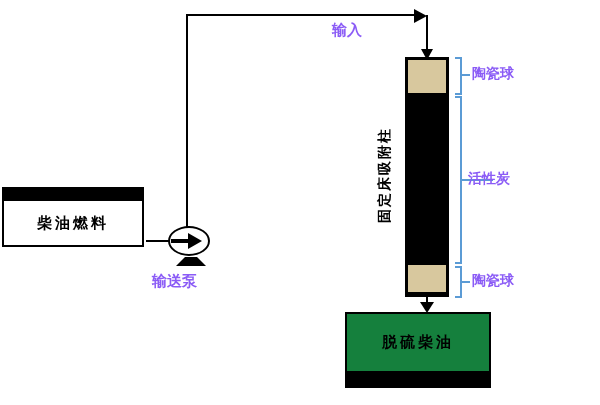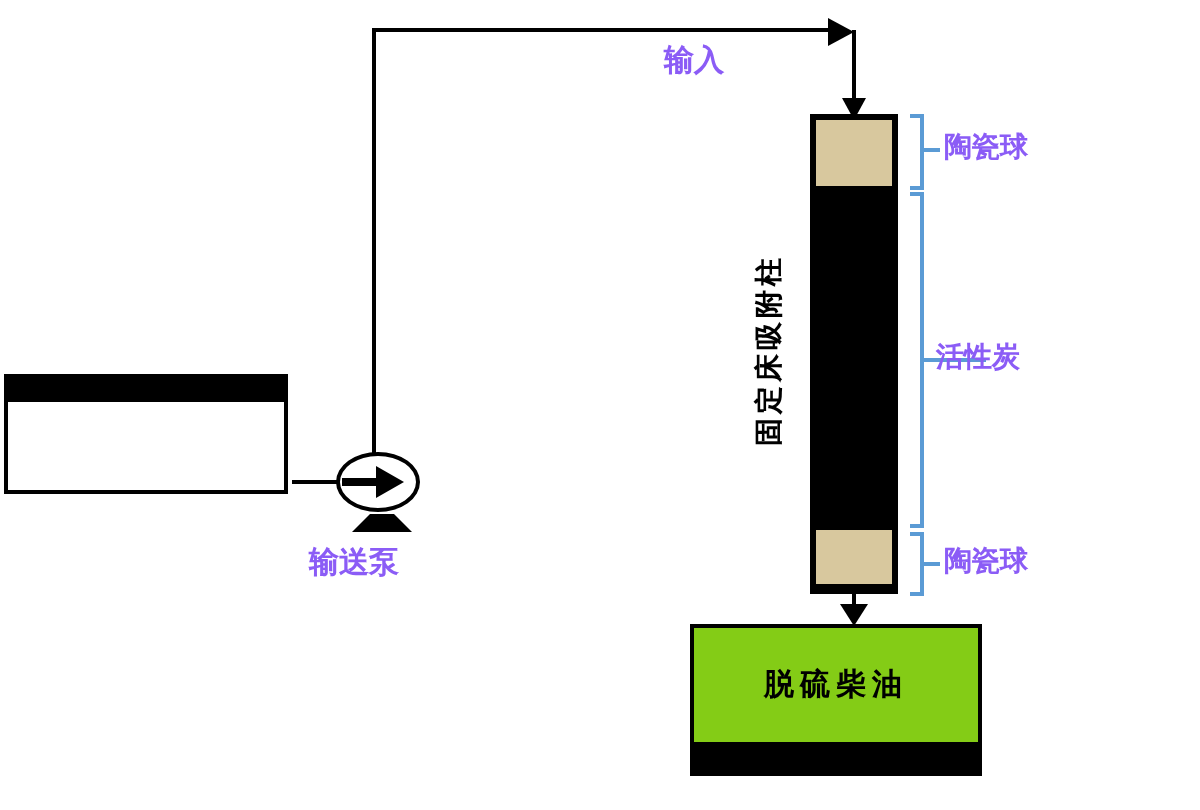--- a/index.html
+++ b/index.html
@@ -35,21 +35,21 @@
     display:flex;flex-direction:column;box-sizing:border-box;
   }
   #diesel-box .bar{height:12px;background:#000;width:100%;}
   #diesel-box .cap{flex:1;display:flex;align-items:center;justify-content:center;font-weight:bold;font-size:15px;letter-spacing:3px;}
 
   
   #pump-body{position:absolute;left:168px;top:226px;width:42px;height:30px;border:2px solid #000;border-radius:50%;background:#fff;box-sizing:border-box;}
   #pump-arrow-stem{position:absolute;left:171px;top:239px;width:17px;height:4px;background:#000;}
   #pump-arrow-head{left:188px;top:233px;border-left:14px solid #000;border-top:8px solid transparent;border-bottom:8px solid transparent;}
   #pump-base{position:absolute;left:176px;top:257px;width:12px;height:0;border-bottom:9px solid #000;border-left:9px solid transparent;border-right:9px solid transparent;}
-  #label-pump{left:136px;top:272px;width:82px;text-align:center;}
+  #label-pump{left:152px;top:272px;width:82px;text-align:left;}
 
   
   #column{
     position:absolute;left:405px;top:57px;width:44px;height:240px;
     border:3px solid #000;border-bottom-width:5px;background:#fff;box-sizing:border-box;
   }
   #column .sec{position:absolute;left:0;width:100%;}
   #sec-ceramic-top{top:0;height:33px;}
   #sec-carbon{top:33px;height:172px;}
   #sec-ceramic-bottom{top:205px;bottom:0;}
@@ -69,40 +69,41 @@
   #tick-mid{left:462px;top:179px;width:31px;}
   #bracket-bottom{left:455px;top:266px;height:32px;}
   #tick-bottom{left:462px;top:281px;width:8px;}
   #label-ceramic-top{left:472px;top:65px;font-size:14px;}
   #label-carbon{left:468px;top:170px;font-size:14px;}
   #label-ceramic-bottom{left:472px;top:272px;font-size:14px;}
 
   
   #output-box{
     position:absolute;left:345px;top:312px;width:146px;height:76px;
-    border:2px solid #000;background:#84cc16;
+    border:2px solid #000;background:#15803d;
     display:flex;flex-direction:column;box-sizing:border-box;
   }
   #output-box .cap{flex:1;display:flex;align-items:center;justify-content:center;font-weight:bold;font-size:15px;letter-spacing:3px;}
   #output-box .bar{height:15px;background:#000;width:100%;}
 </style>
 </head>
 <body>
 
 <div class="canvas">
 
   <div class="line" id="pipe-pump-up"></div>
   <div class="line" id="pipe-top-horizontal"></div>
   <div class="arr" id="arrow-top-right"></div>
   <div class="line" id="pipe-down-to-column"></div>
   <div class="arr" id="arrow-into-column"></div>
   <div class="lbl" id="label-input">输入</div>
 
   <div id="diesel-box">
     <div class="bar"></div>
+    <div class="cap">柴油燃料</div>
   </div>
 
   <div class="line" id="pipe-box-to-pump"></div>
 
   <div id="pump-body"></div>
   <div id="pump-arrow-stem"></div>
   <div class="arr" id="pump-arrow-head"></div>
   <div id="pump-base"></div>
   <div class="lbl" id="label-pump">输送泵</div>
 

